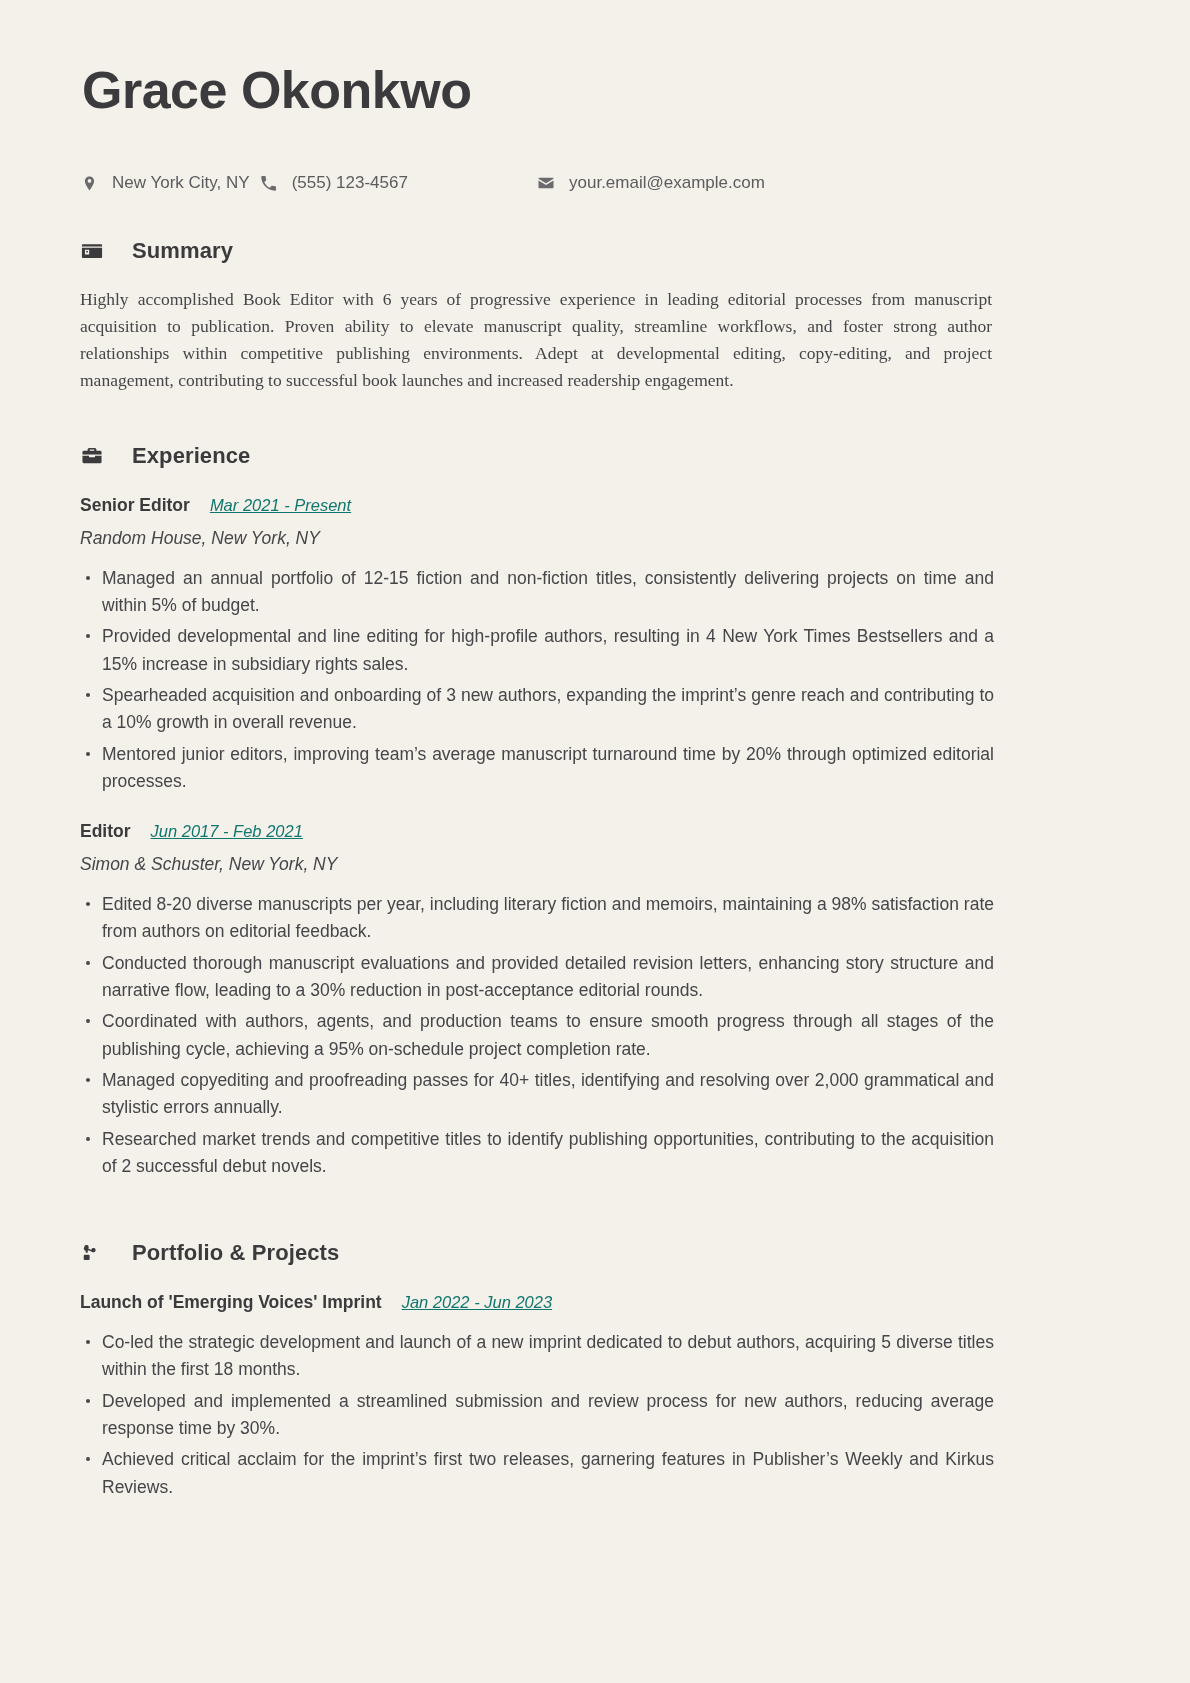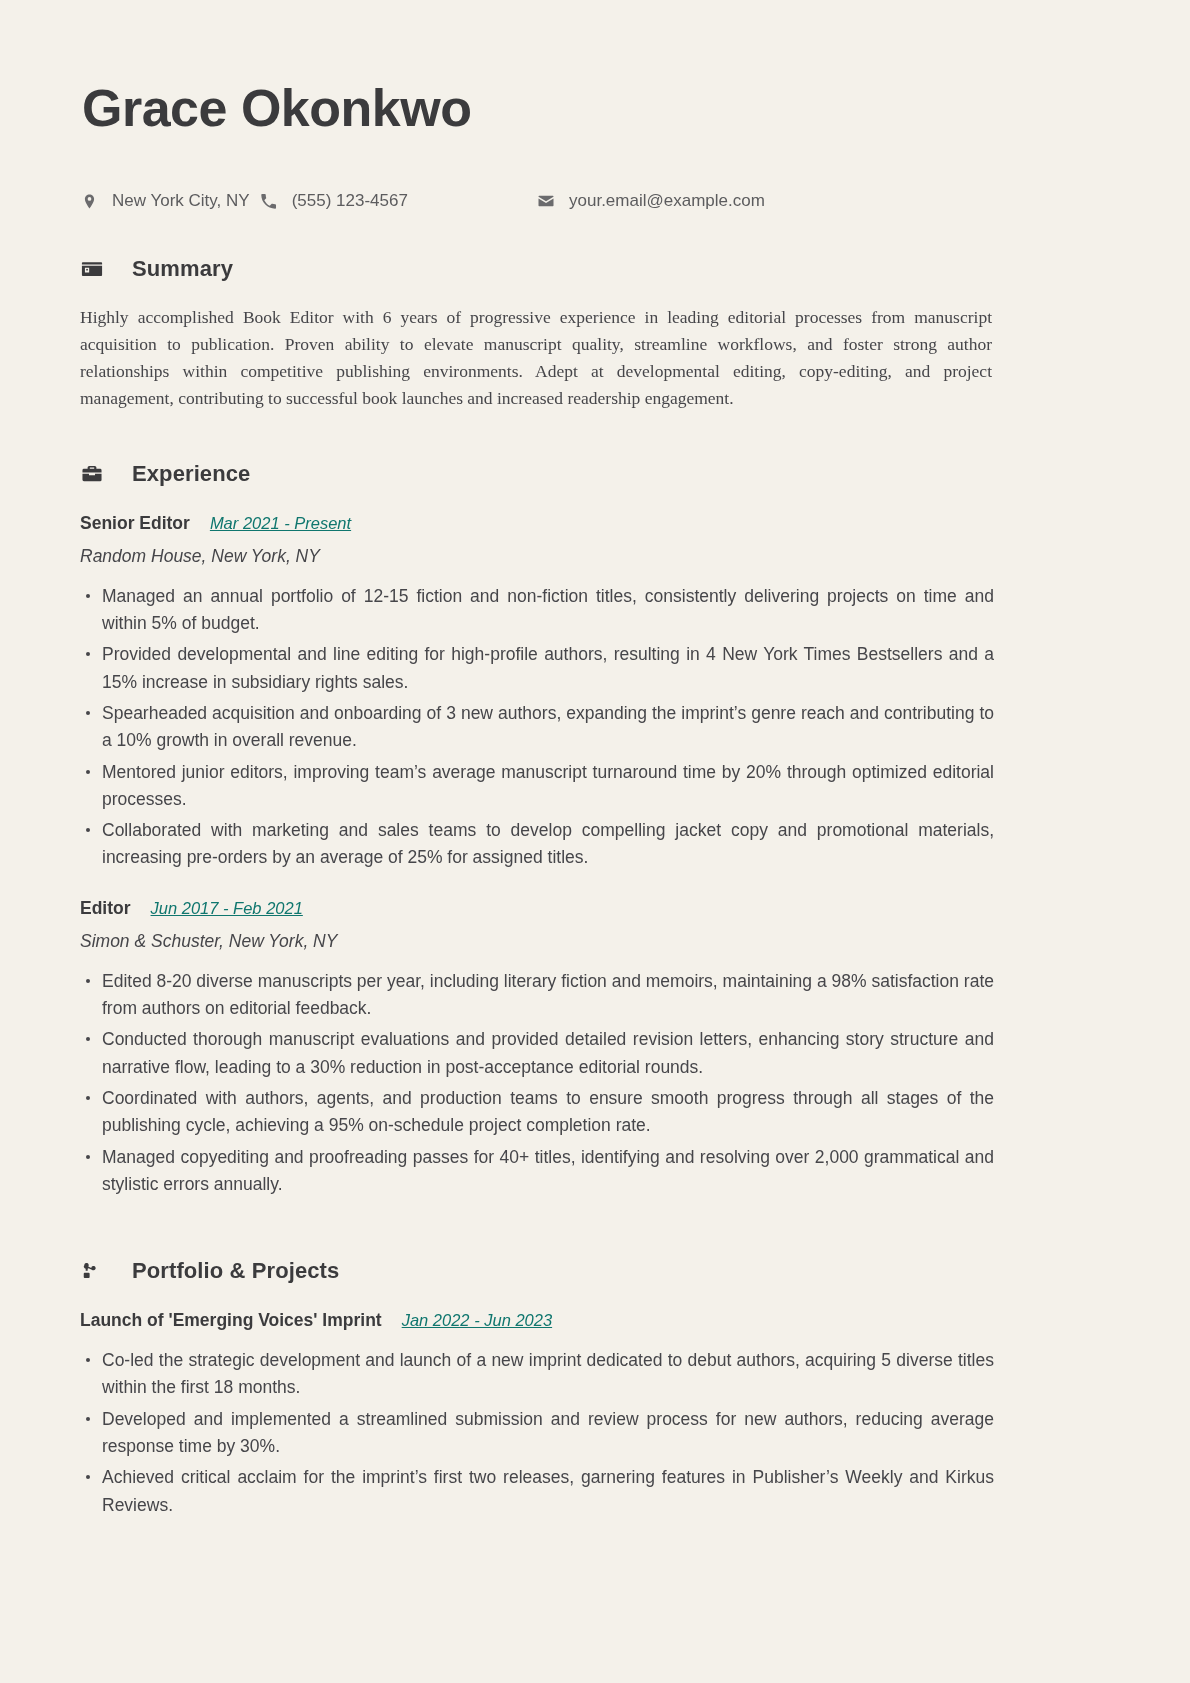--- a/index.html
+++ b/index.html
@@ -11,21 +11,21 @@
     height: 1683px;
     background: #f4f1ea;
     font-family: "Liberation Sans", sans-serif;
     color: #3a3a3c;
     -webkit-font-smoothing: antialiased;
   }
   .page {
     width: 1074px;
     height: 1683px;
     box-sizing: border-box;
-    padding: 80px 80px 40px 80px;
+    padding: 62px 80px 40px 80px;
     background: #f4f1ea;
     position: relative;
   }
   .name {
     font-size: 52px;
     font-weight: 700;
     letter-spacing: -0.5px;
     color: #3b3b3d;
     line-height: 1.1;
     margin: 0 0 0 2px;
@@ -215,35 +215,35 @@
       <div class="entry-head">
         <span class="entry-title">Senior Editor</span>
         <span class="entry-date">Mar 2021 - Present</span>
       </div>
       <div class="entry-org">Random House, New York, NY</div>
       <ul class="bullets">
         <li>Managed an annual portfolio of 12-15 fiction and non-fiction titles, consistently delivering projects on time and within 5% of budget.</li>
         <li>Provided developmental and line editing for high-profile authors, resulting in 4 New York Times Bestsellers and a 15% increase in subsidiary rights sales.</li>
         <li>Spearheaded acquisition and onboarding of 3 new authors, expanding the imprint’s genre reach and contributing to a 10% growth in overall revenue.</li>
         <li>Mentored junior editors, improving team’s average manuscript turnaround time by 20% through optimized editorial processes.</li>
-        <li>Collaborated with marketing and sales teams to develop compelling jacket copy and promotional materials, increasing pre-orders by an average of 25% for assigned titles.</li>
       </ul>
     </div>
 
     <div class="entry">
       <div class="entry-head">
         <span class="entry-title">Editor</span>
         <span class="entry-date">Jun 2017 - Feb 2021</span>
       </div>
       <div class="entry-org">Simon &amp; Schuster, New York, NY</div>
       <ul class="bullets">
         <li>Edited 8-20 diverse manuscripts per year, including literary fiction and memoirs, maintaining a 98% satisfaction rate from authors on editorial feedback.</li>
         <li>Conducted thorough manuscript evaluations and provided detailed revision letters, enhancing story structure and narrative flow, leading to a 30% reduction in post-acceptance editorial rounds.</li>
         <li>Coordinated with authors, agents, and production teams to ensure smooth progress through all stages of the publishing cycle, achieving a 95% on-schedule project completion rate.</li>
         <li>Managed copyediting and proofreading passes for 40+ titles, identifying and resolving over 2,000 grammatical and stylistic errors annually.</li>
+        <li>Researched market trends and competitive titles to identify publishing opportunities, contributing to the acquisition of 2 successful debut novels.</li>
       </ul>
     </div>
   </div>
 
   <div class="section portfolio">
     <div class="section-head">
       <span class="section-icon">
         <svg viewBox="0 0 24 24" width="22" height="22">
             <path d="M3.6 5.6a2.4 2.4 0 1 1 4.3 1.5l3.3 1.7a2.4 2.4 0 1 1 .6 1.7L8.2 8.9a2.4 2.4 0 0 1-.9.6v2.2H5.1V9.5A2.4 2.4 0 0 1 3.6 5.6zM4 14h4.4a1 1 0 0 1 1 1v3.6a1 1 0 0 1-1 1H4a1 1 0 0 1-1-1V15a1 1 0 0 1 1-1z"></path>
           </svg>

